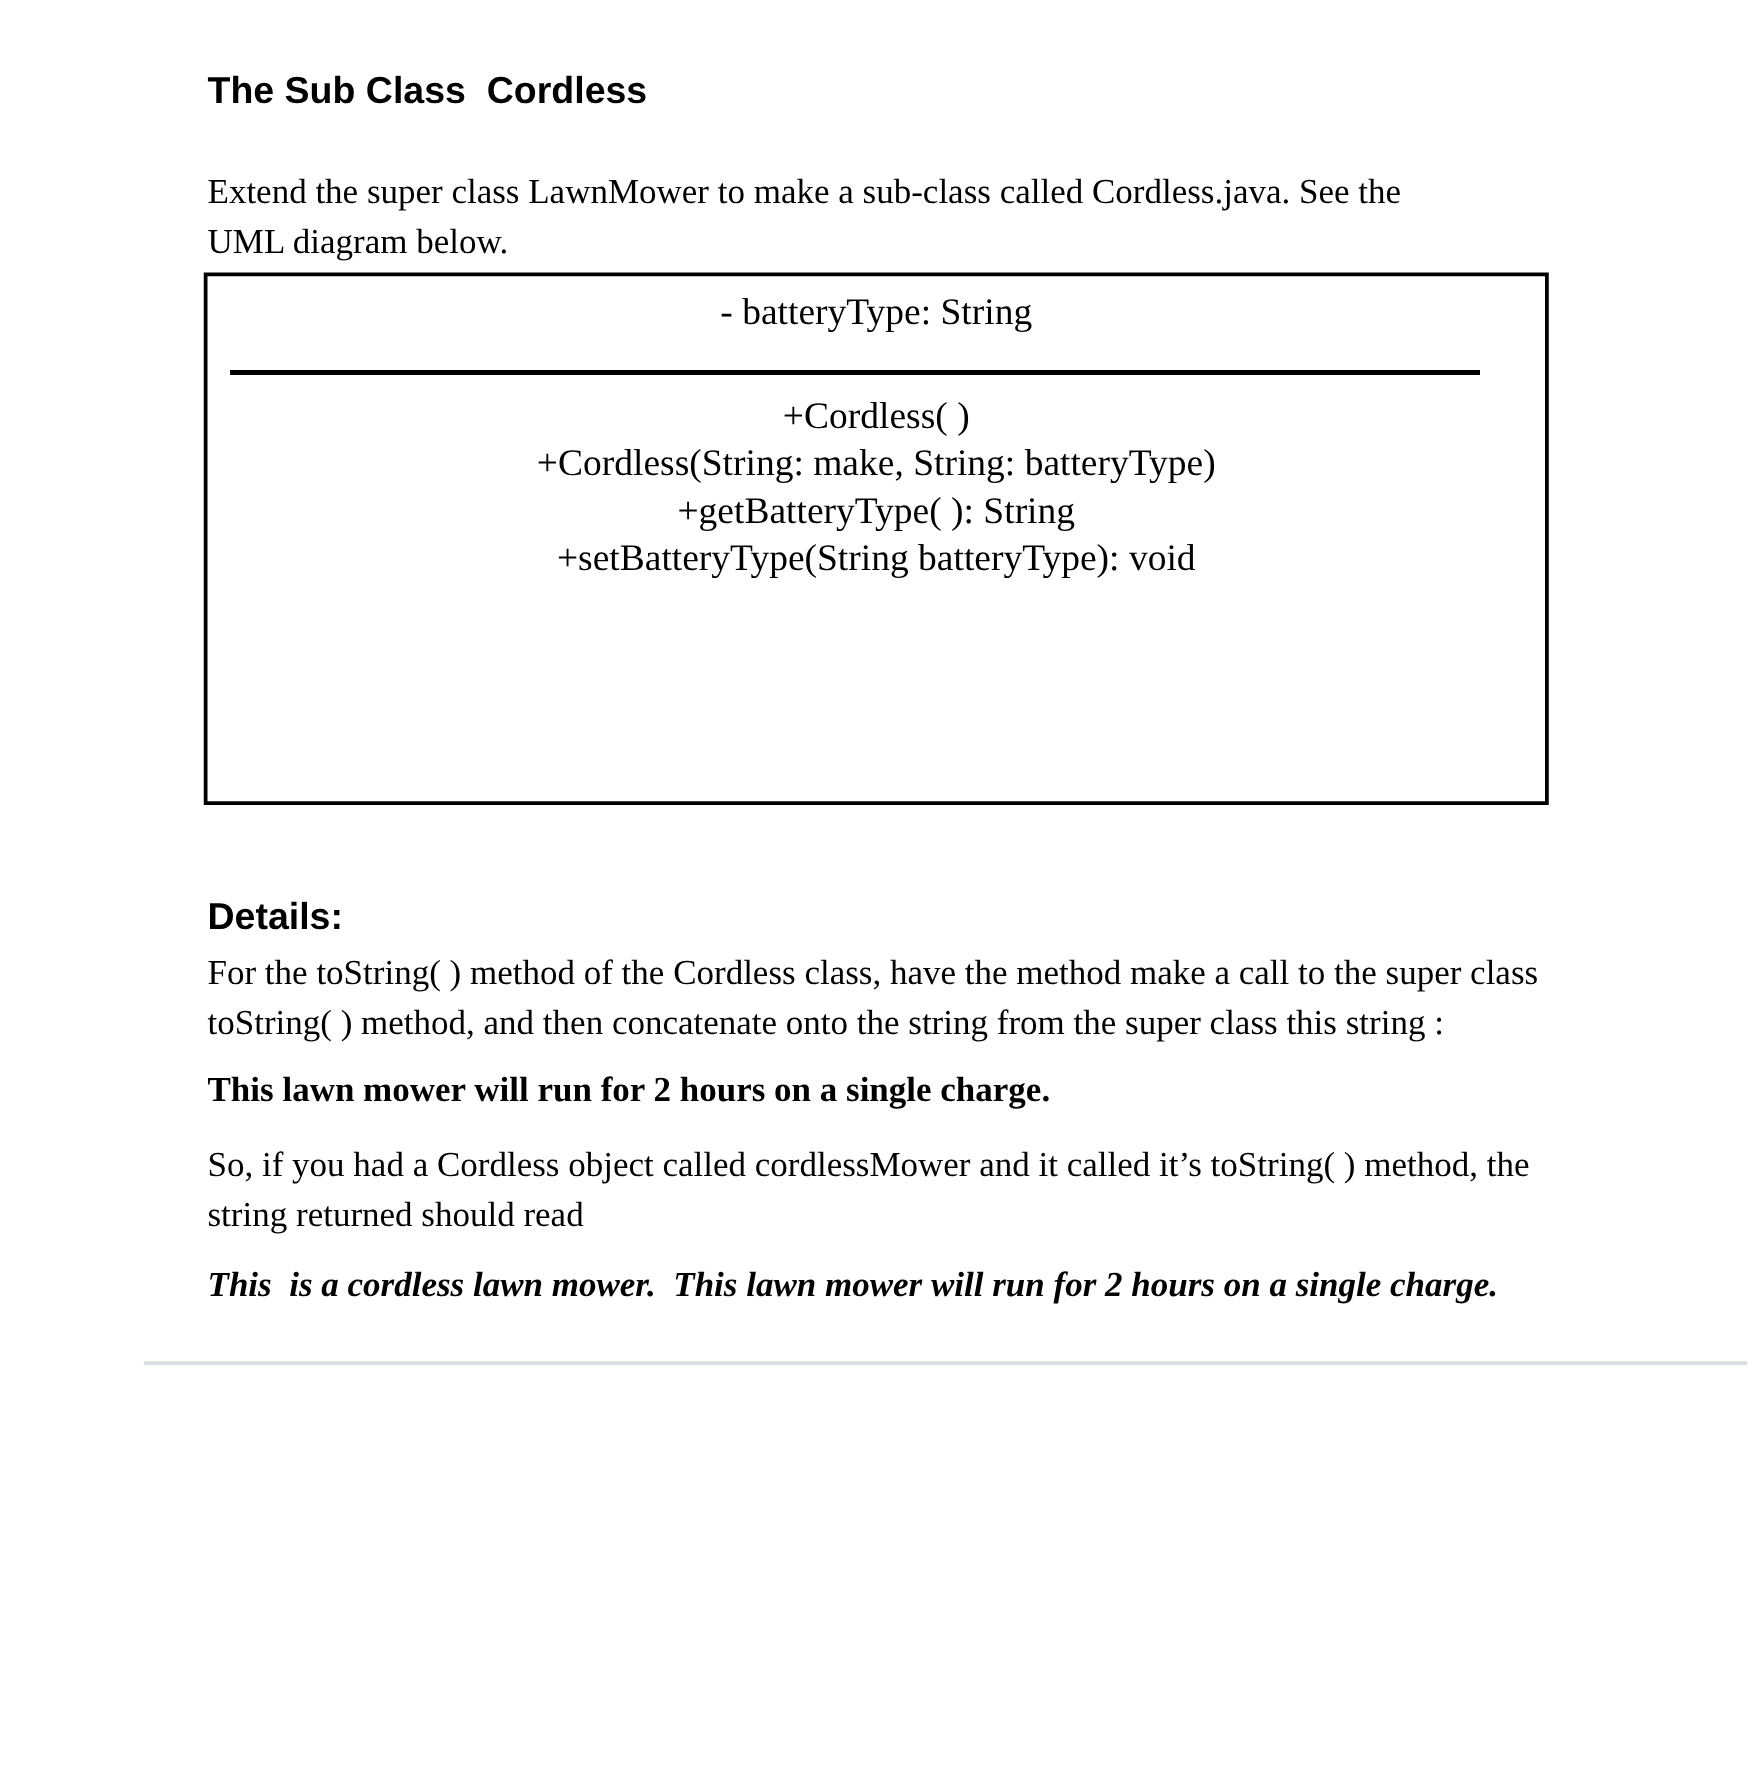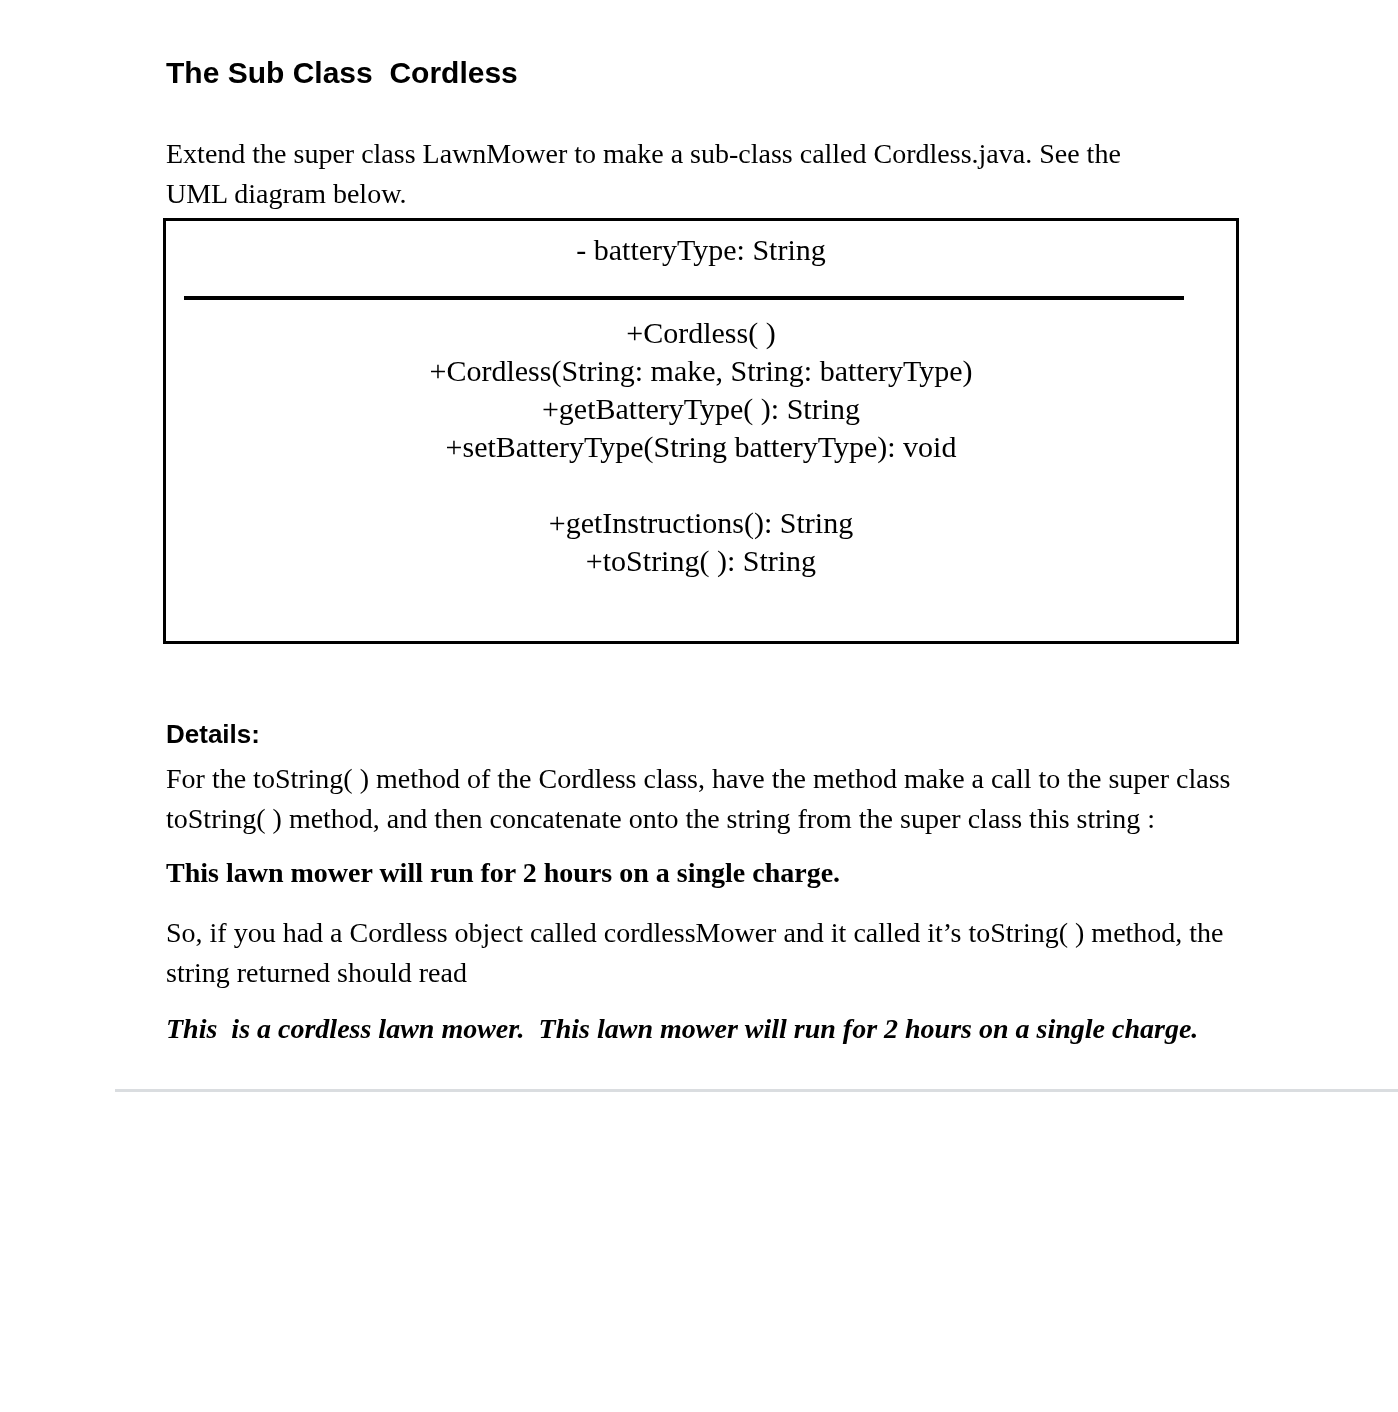--- a/index.html
+++ b/index.html
@@ -68,21 +68,21 @@
     margin-top: 27px;
     width: 1000px;
   }
   .uml-methods { margin-top: 14px; }
   .uml-methods-2 { margin-top: 38px; }
   .uml-method, .uml-attr { white-space: pre-wrap; }
 
   
   .details-heading {
     font-family: "Liberation Sans", sans-serif;
-    font-size: 26px;
+    font-size: 30px;
     line-height: 30px;
     font-weight: bold;
     margin: 75px 0 0 0;
   }
   .mt-first { margin-top: 38px; }
   .mt { margin-top: 13px; }
   .mt-sm { margin-top: 10px; }
   .mt-md { margin-top: 14px; }
   .mt-lg { margin-top: 20px; }
   .mt-xl { margin-top: 16px; }
@@ -111,24 +111,20 @@
   <div class="uml">
     <div class="uml-body-box">
       <div class="uml-attr">- batteryType: String</div>
       <div class="uml-sep"></div>
       <div class="uml-methods">
         <div class="uml-method">+Cordless( )</div>
         <div class="uml-method">+Cordless(String: make, String: batteryType)</div>
         <div class="uml-method">+getBatteryType( ): String</div>
         <div class="uml-method">+setBatteryType(String batteryType): void</div>
       </div>
-      <div class="uml-methods uml-methods-2">
-        <div class="uml-method">+getInstructions(): String</div>
-        <div class="uml-method">+toString( ): String</div>
-      </div>
     </div>
   </div>
 
   <h2 class="details-heading">Details:</h2>
 
 
 
   <p class="para mt-sm">For the toString( ) method of the Cordless class, have the method make a call to the super class
 toString( ) method, and then concatenate onto the string from the super class this string :</p>
 

